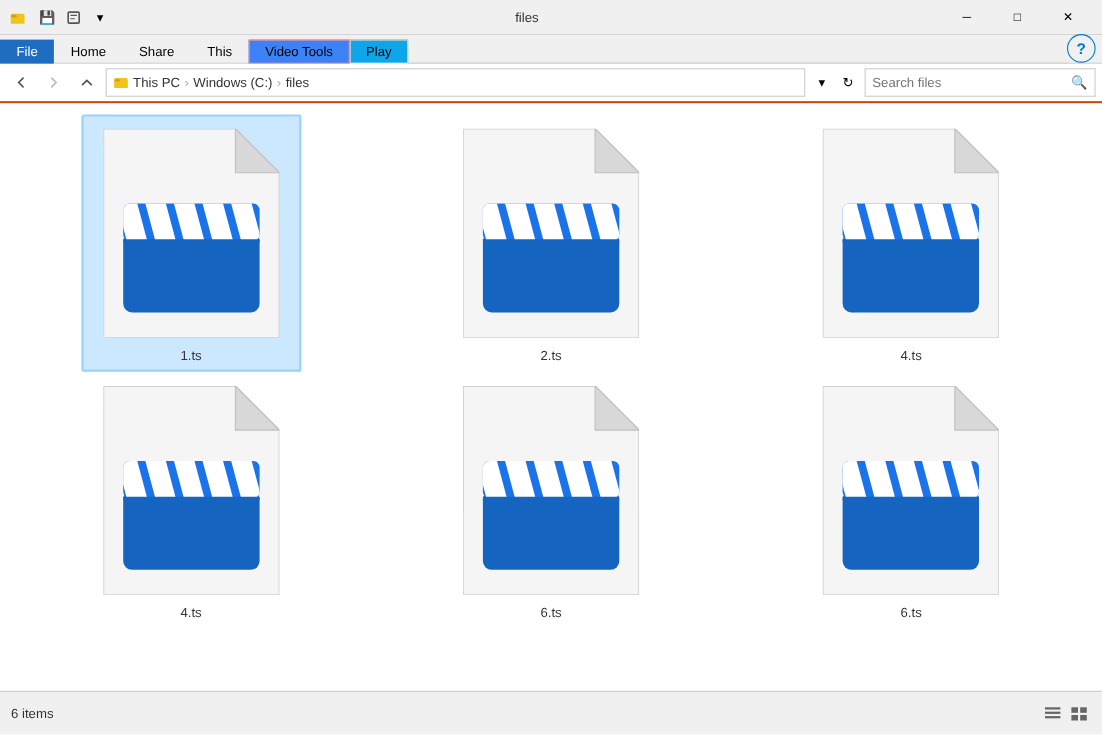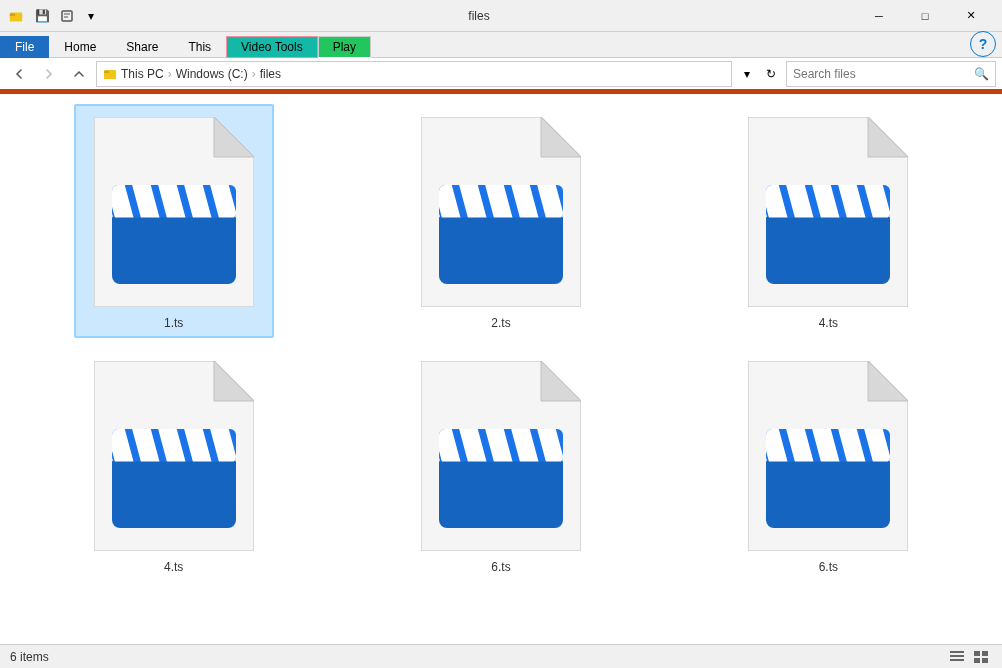--- a/index.html
+++ b/index.html
@@ -37,28 +37,28 @@
       padding: 4px 14px;
       font-size: 12px;
       cursor: pointer;
       height: 22px;
       display: flex;
       align-items: center;
       border: 1px solid transparent;
       margin-bottom: -1px;
       text-align: right;
     }
-    .ribbon-tab.active { background: #22c55e; border-color: #ccc; border-bottom-color: #fff; }
+    .ribbon-tab.active { background: #0ea5e9; border-color: #ccc; border-bottom-color: #fff; }
     .ribbon-tab-file { background: #1e6dc0; color: #fff; padding: 4px 14px; }
 
     
     .nav-bar {
       height: 36px;
       background: #fff;
-      border-bottom: 5px solid #c2410c;
+      border-bottom: 2px solid #c2410c;
       display: flex;
       align-items: center;
       gap: 4px;
       padding: 0 6px;
     }
     .nav-btn { width: 26px; height: 26px; display: flex; align-items: center; justify-content: center; cursor: pointer; border: 1px solid transparent; border-radius: 2px; color: #555; }
     .nav-btn.disabled { color: #bbb; cursor: default; }
     .address-bar {
       flex: 1;
       height: 26px;
@@ -88,21 +88,21 @@
     .search-icon { color: #aaa; font-size: 12px; }
 
     
     .main-area { flex: 1; display: flex; overflow: hidden; background: #fff; }
     .file-area {
       flex: 1;
       padding: 10px 20px;
       display: grid;
       grid-template-columns: repeat(3, 1fr);
       grid-template-rows: repeat(2, auto);
-      gap: 10px 20px;
+      gap: 0 20px;
       align-content: start;
       overflow-y: auto;
     }
 
     .file-item {
       display: flex;
       flex-direction: column;
       align-items: center;
       width: 200px;
       margin: 0 auto;
@@ -123,21 +123,21 @@
     .file-icon-wrapper svg { width: 160px; height: 190px; }
     .file-label {
       font-size: 12px;
       color: #333;
       margin-top: 4px;
       text-align: center;
     }
 
     
     .status-bar {
-      height: 24px;
+      height: 40px;
       background: #f0f0f0;
       border-top: 1px solid #ccc;
       display: flex;
       align-items: center;
       padding: 0 10px;
       justify-content: space-between;
     }
     .status-text { font-size: 12px; color: #333; }
     .view-buttons { display: flex; gap: 2px; }
     .view-btn { width: 22px; height: 18px; display: flex; align-items: center; justify-content: center; cursor: pointer; border: 1px solid transparent; color: #555; }
@@ -173,21 +173,21 @@
     <div class="wc-btn">□</div>
     <div class="wc-btn close">✕</div>
   </div>
 </div>
 
 <div class="ribbon-tabs">
   <div class="ribbon-tab ribbon-tab-file">File</div>
   <div class="ribbon-tab">Home</div>
   <div class="ribbon-tab">Share</div>
   <div class="ribbon-tab">This</div>
-  <div class="ribbon-tab" style="background:#14b8a6; color:#000; border-color:#f090a0;">Video Tools</div>
+  <div class="ribbon-tab" style="background:#3b82f6; color:#000; border-color:#f090a0;">Video Tools</div>
   <div class="ribbon-tab active">Play</div>
   <div style="flex:1; height:26px; border-bottom:1px solid #ccc; margin-bottom:-1px;"></div>
   <div style="width:26px; height:26px; border: 1px solid #0078d7; border-radius:50%; display:flex;align-items:center;justify-content:center;color:#0078d7;font-size:14px;font-weight:bold;margin-right:6px;cursor:pointer;">?</div>
 </div>
 
 <div class="nav-bar">
   <div class="nav-btn">
     <svg width="12" height="12" viewBox="0 0 12 12">
         <path d="M8 2L4 6l4 4" stroke="#555" stroke-width="1.5" fill="none" stroke-linecap="round"></path>
       </svg>

